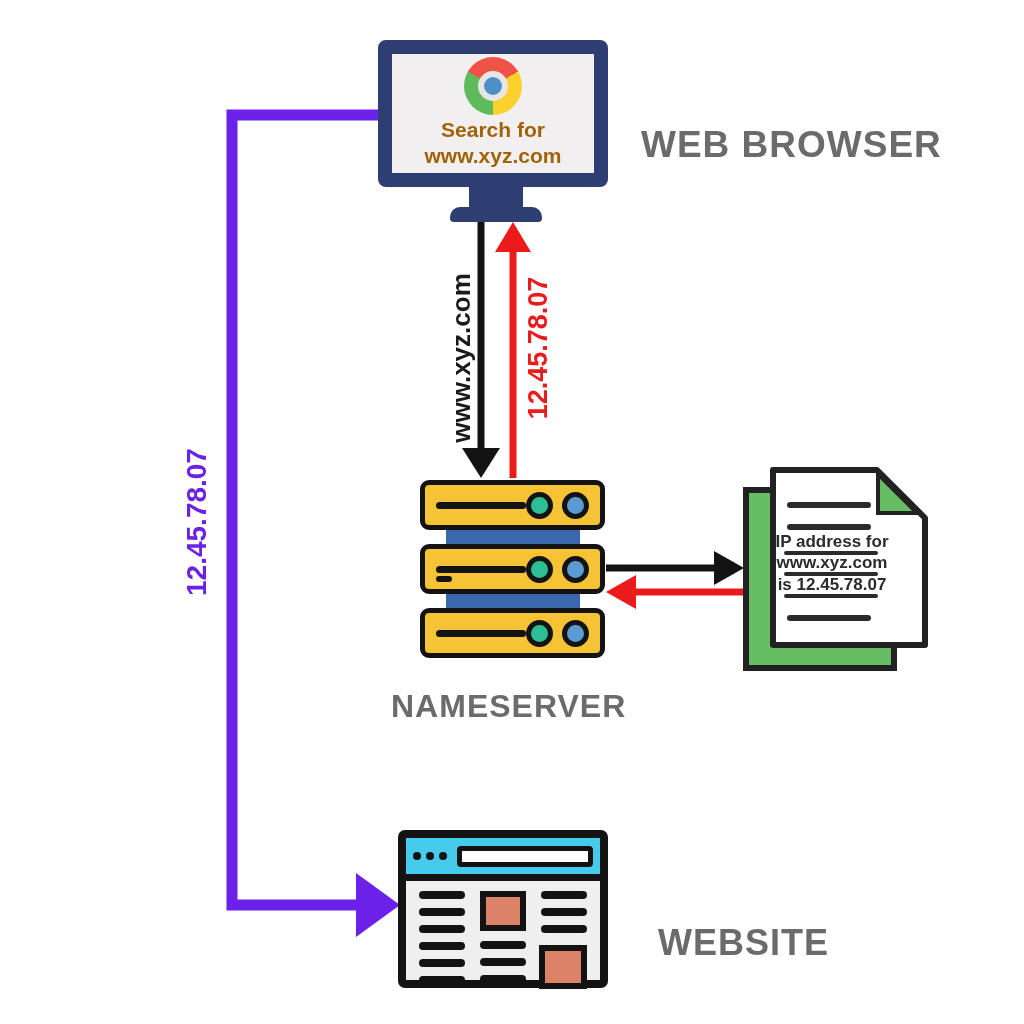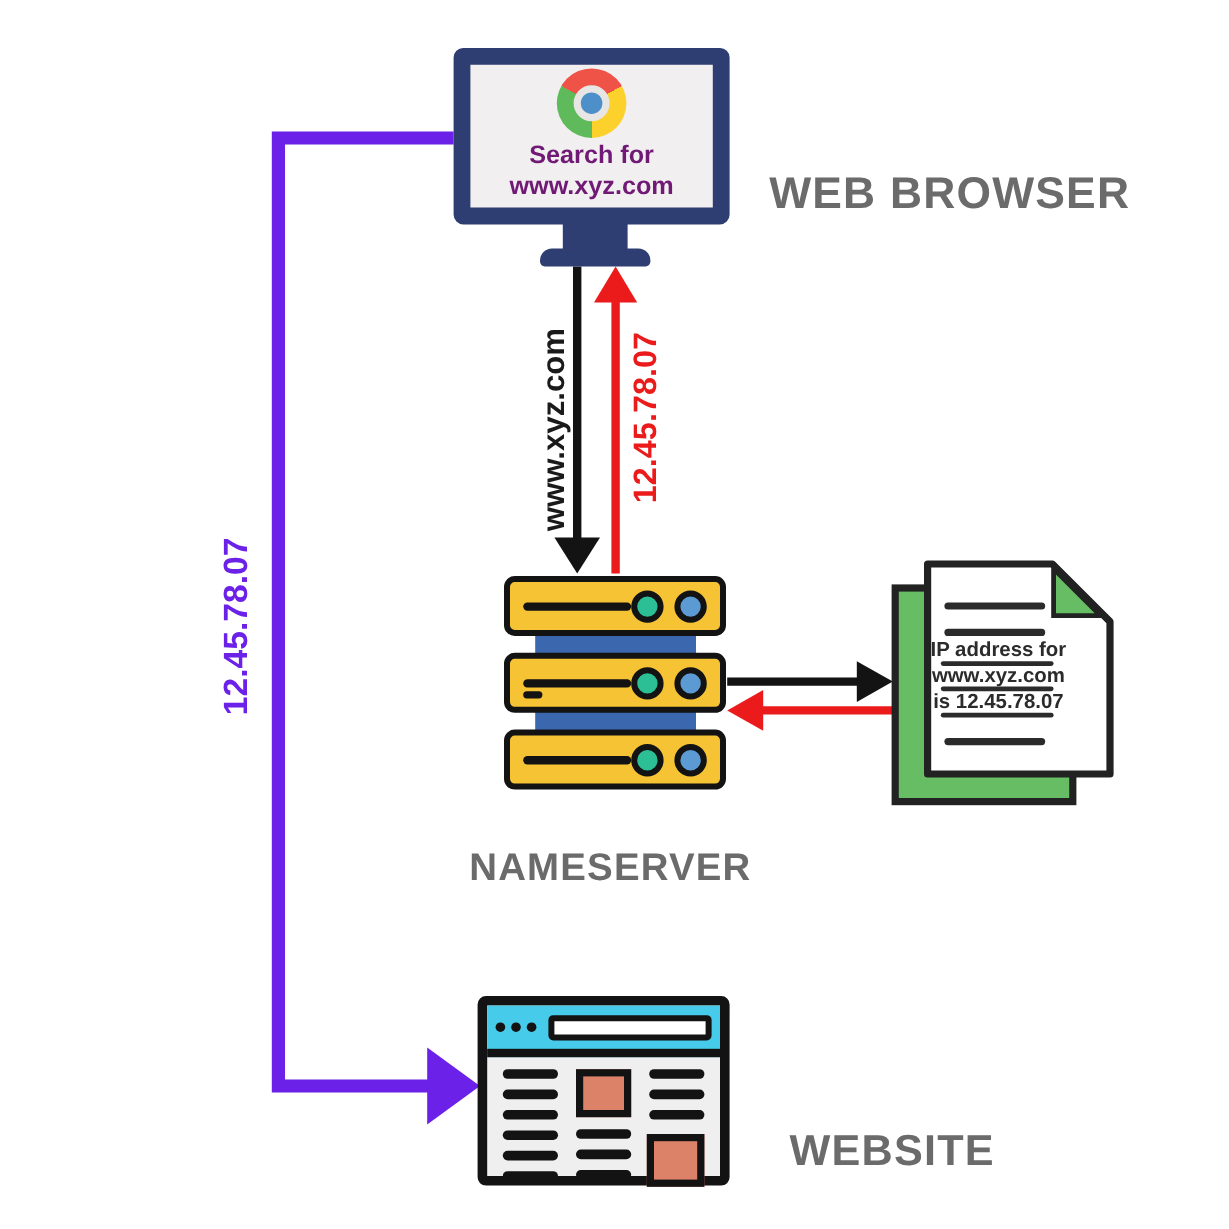--- a/index.html
+++ b/index.html
@@ -13,21 +13,21 @@
   .vlabel{
     position:absolute;z-index:1;white-space:nowrap;text-align:center;
     font-weight:bold;transform:rotate(-90deg);
   }
   .vlabel.query{left:341px;top:343px;width:240px;height:30px;line-height:30px;font-size:26px;color:#1a1a1a;}
   .vlabel.response{left:418px;top:333px;width:240px;height:30px;line-height:30px;font-size:27px;color:#ec1b1b;}
   .vlabel.visit{left:75px;top:506px;width:244px;height:32px;line-height:32px;font-size:28px;color:#6b21e8;}
   
   .caption{
     position:absolute;z-index:2;color:#6b6b6b;font-weight:bold;letter-spacing:1px;
-    font-size:37px;white-space:nowrap;margin-top:16px;
+    font-size:37px;white-space:nowrap;
   }
   .caption.browser{left:641px;top:124px;}
   .caption.nameserver{left:391px;top:688px;font-size:32px;}
   .caption.website{left:658px;top:922px;font-size:36px;}
   
   .monitor{
     position:absolute;left:378px;top:40px;width:230px;height:147px;box-sizing:border-box;
     background:#f1efef;border:14px solid #2e3d72;border-radius:8px;z-index:2;
   }
   .monitor-neck{position:absolute;left:469px;top:185px;width:54px;height:25px;background:#2e3d72;z-index:2;}
@@ -37,21 +37,21 @@
   }
   .screen-inner{width:100%;height:100%;display:flex;flex-direction:column;align-items:center;}
   .chrome-logo{
     width:58px;height:58px;border-radius:50%;margin-top:3px;position:relative;flex:0 0 auto;
     background:conic-gradient(from 60deg,#fcd12b 0 120deg,#5fba5c 120deg 240deg,#ef5348 240deg 360deg);
   }
   .chrome-center{
     position:absolute;left:50%;top:50%;transform:translate(-50%,-50%);
     width:18px;height:18px;border-radius:50%;background:#4d90c9;border:6px solid #e8e6e4;
   }
-  .screen-text{margin-top:2px;font-weight:bold;font-size:21px;line-height:26px;color:#701a75;text-align:center;}
+  .screen-text{margin-top:2px;font-weight:bold;font-size:21px;line-height:26px;color:#a16207;text-align:center;}
   
   .server{position:absolute;left:420px;top:480px;width:185px;display:flex;flex-direction:column;align-items:center;z-index:2;}
   .server-unit{
     position:relative;z-index:2;width:185px;height:50px;box-sizing:border-box;
     background:#f6c334;border:5px solid #131313;border-radius:9px;
     display:flex;align-items:center;padding:0 11px;
   }
   .server-link{position:relative;z-index:1;width:134px;height:24px;margin:-5px 0;background:#3a67ae;}
   .slot{width:95px;height:7px;background:#131313;border-radius:4px;margin-right:auto;}
   .leds{display:flex;gap:9px;margin-left:auto;}

